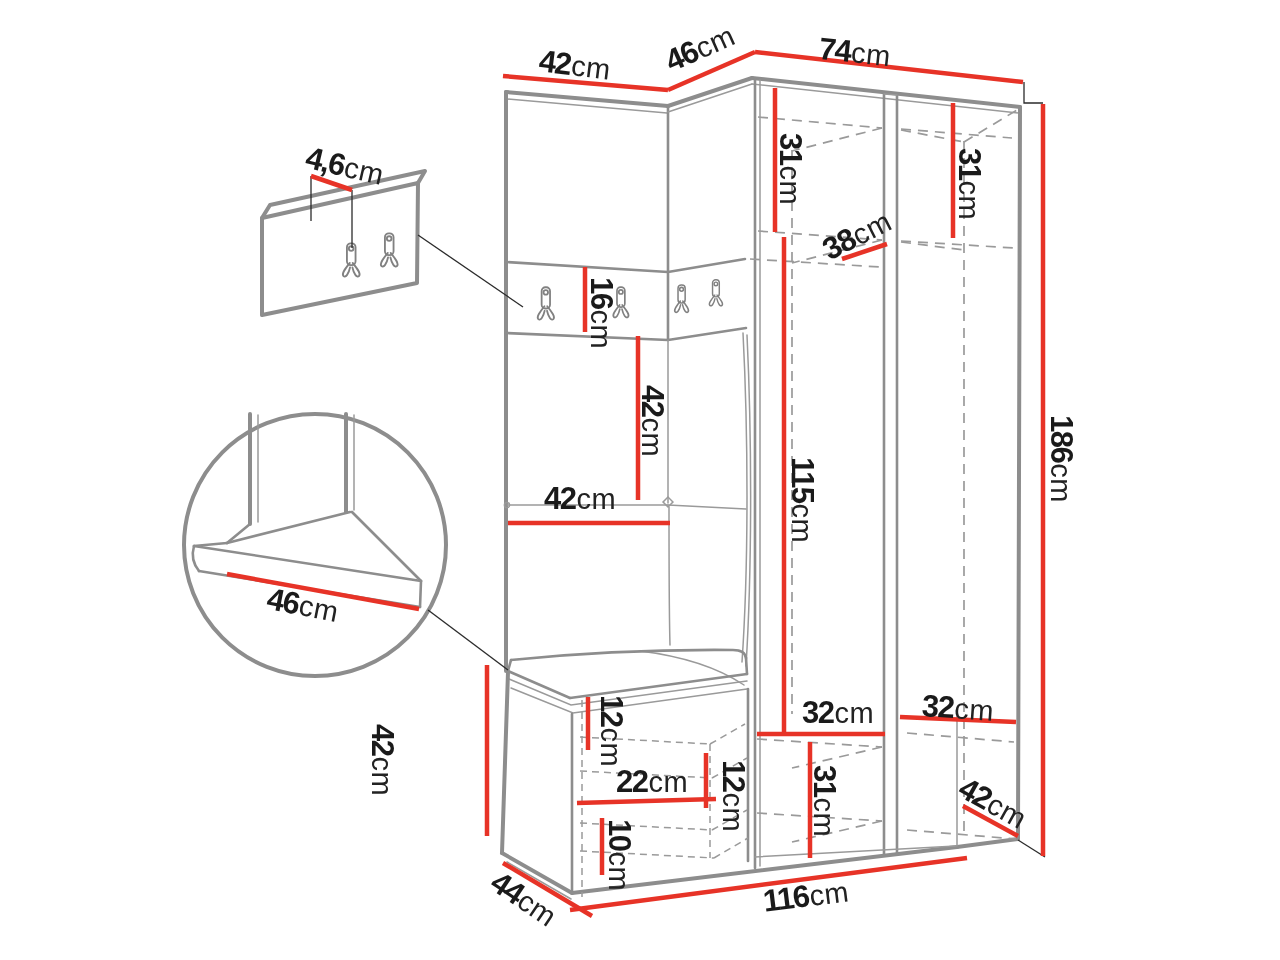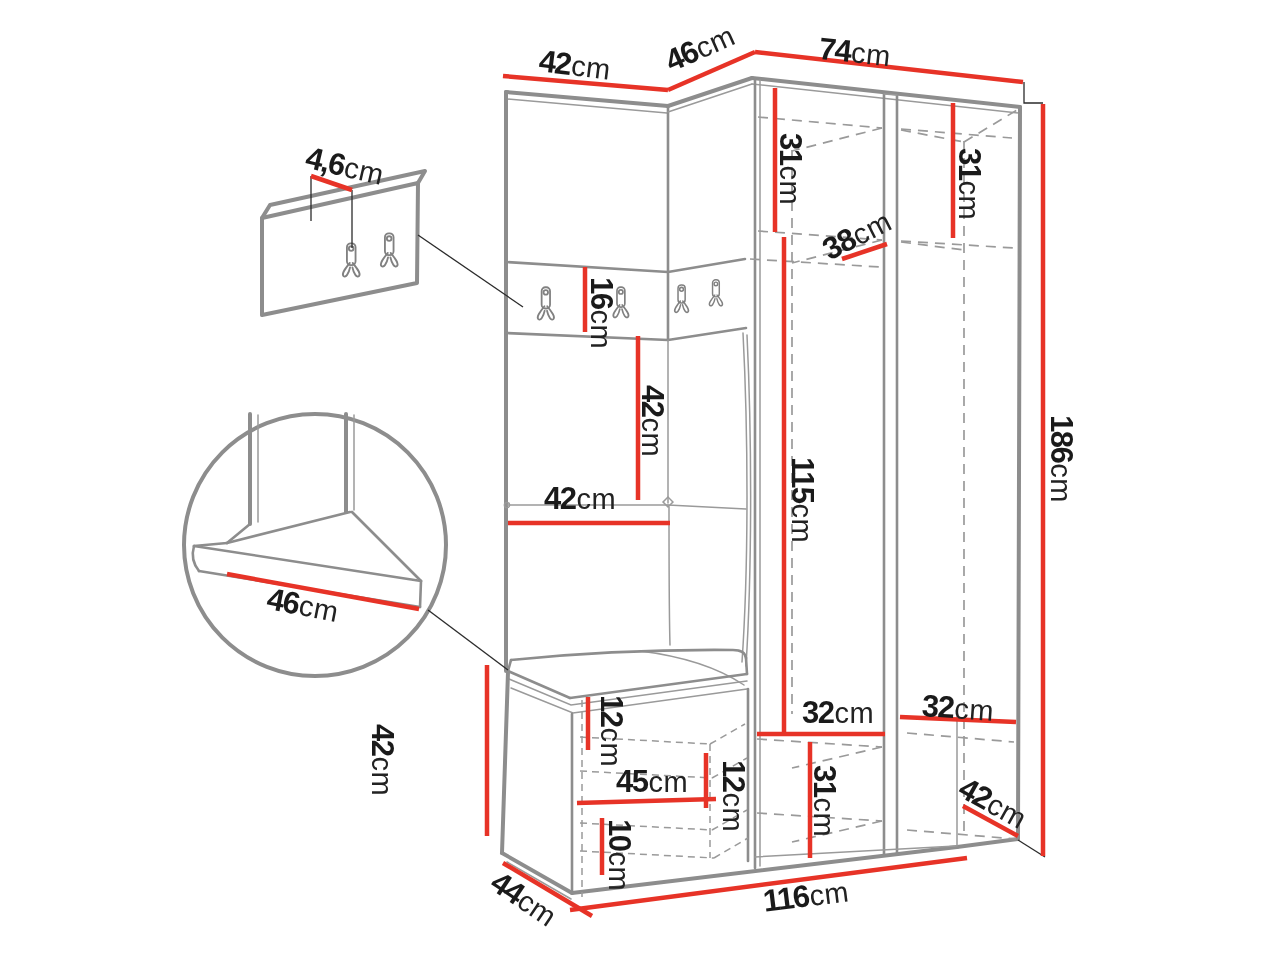--- a/index.html
+++ b/index.html
@@ -215,17 +215,17 @@
     <div class="dim" style="left:1061px;top:459px;--r:90deg;"><span class="v">186</span><span class="u">cm</span></div>
     <div class="dim" style="left:838px;top:712px;"><span class="v">32</span><span class="u">cm</span></div>
     <div class="dim" style="left:958px;top:708px;--r:4deg;"><span class="v">32</span><span class="u">cm</span></div>
     <div class="dim" style="left:824px;top:801px;--r:90deg;"><span class="v">31</span><span class="u">cm</span></div>
     <div class="dim" style="left:993px;top:803px;--r:29deg;"><span class="v">42</span><span class="u">cm</span></div>
     <div class="dim" style="left:806px;top:896px;--r:-7deg;"><span class="v">116</span><span class="u">cm</span></div>
     <div class="dim" style="left:524px;top:899px;--r:34deg;"><span class="v">44</span><span class="u">cm</span></div>
     <div class="dim" style="left:382px;top:760px;--r:90deg;"><span class="v">42</span><span class="u">cm</span></div>
     <div class="dim" style="left:303px;top:605px;--r:11deg;"><span class="v">46</span><span class="u">cm</span></div>
     <div class="dim" style="left:611px;top:731px;--r:90deg;"><span class="v">12</span><span class="u">cm</span></div>
-    <div class="dim" style="left:652px;top:781px;"><span class="v">45</span><span class="u">cm</span></div>
+    <div class="dim" style="left:652px;top:781px;"><span class="v">22</span><span class="u">cm</span></div>
     <div class="dim" style="left:733px;top:796px;--r:90deg;"><span class="v">12</span><span class="u">cm</span></div>
     <div class="dim" style="left:619px;top:855px;--r:90deg;"><span class="v">10</span><span class="u">cm</span></div>
   </div>
 </div>
 
 </body></html>

